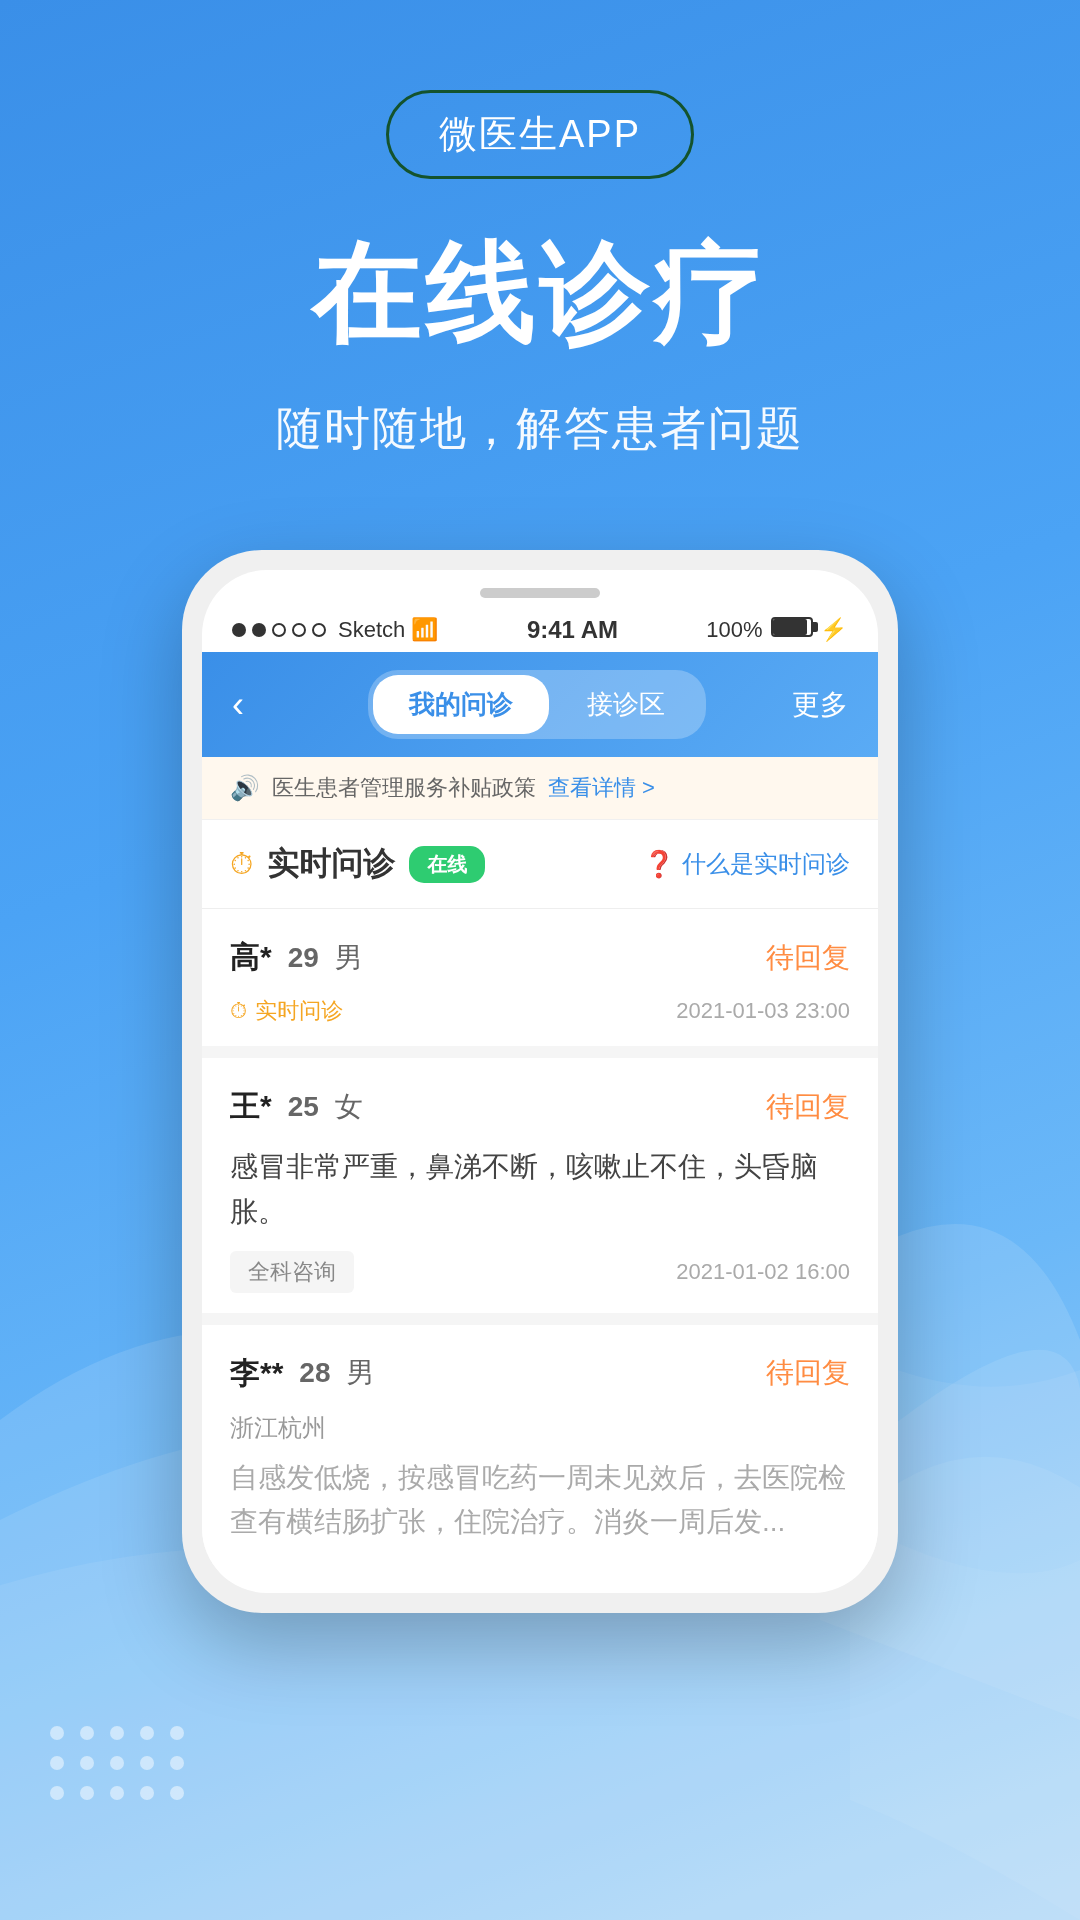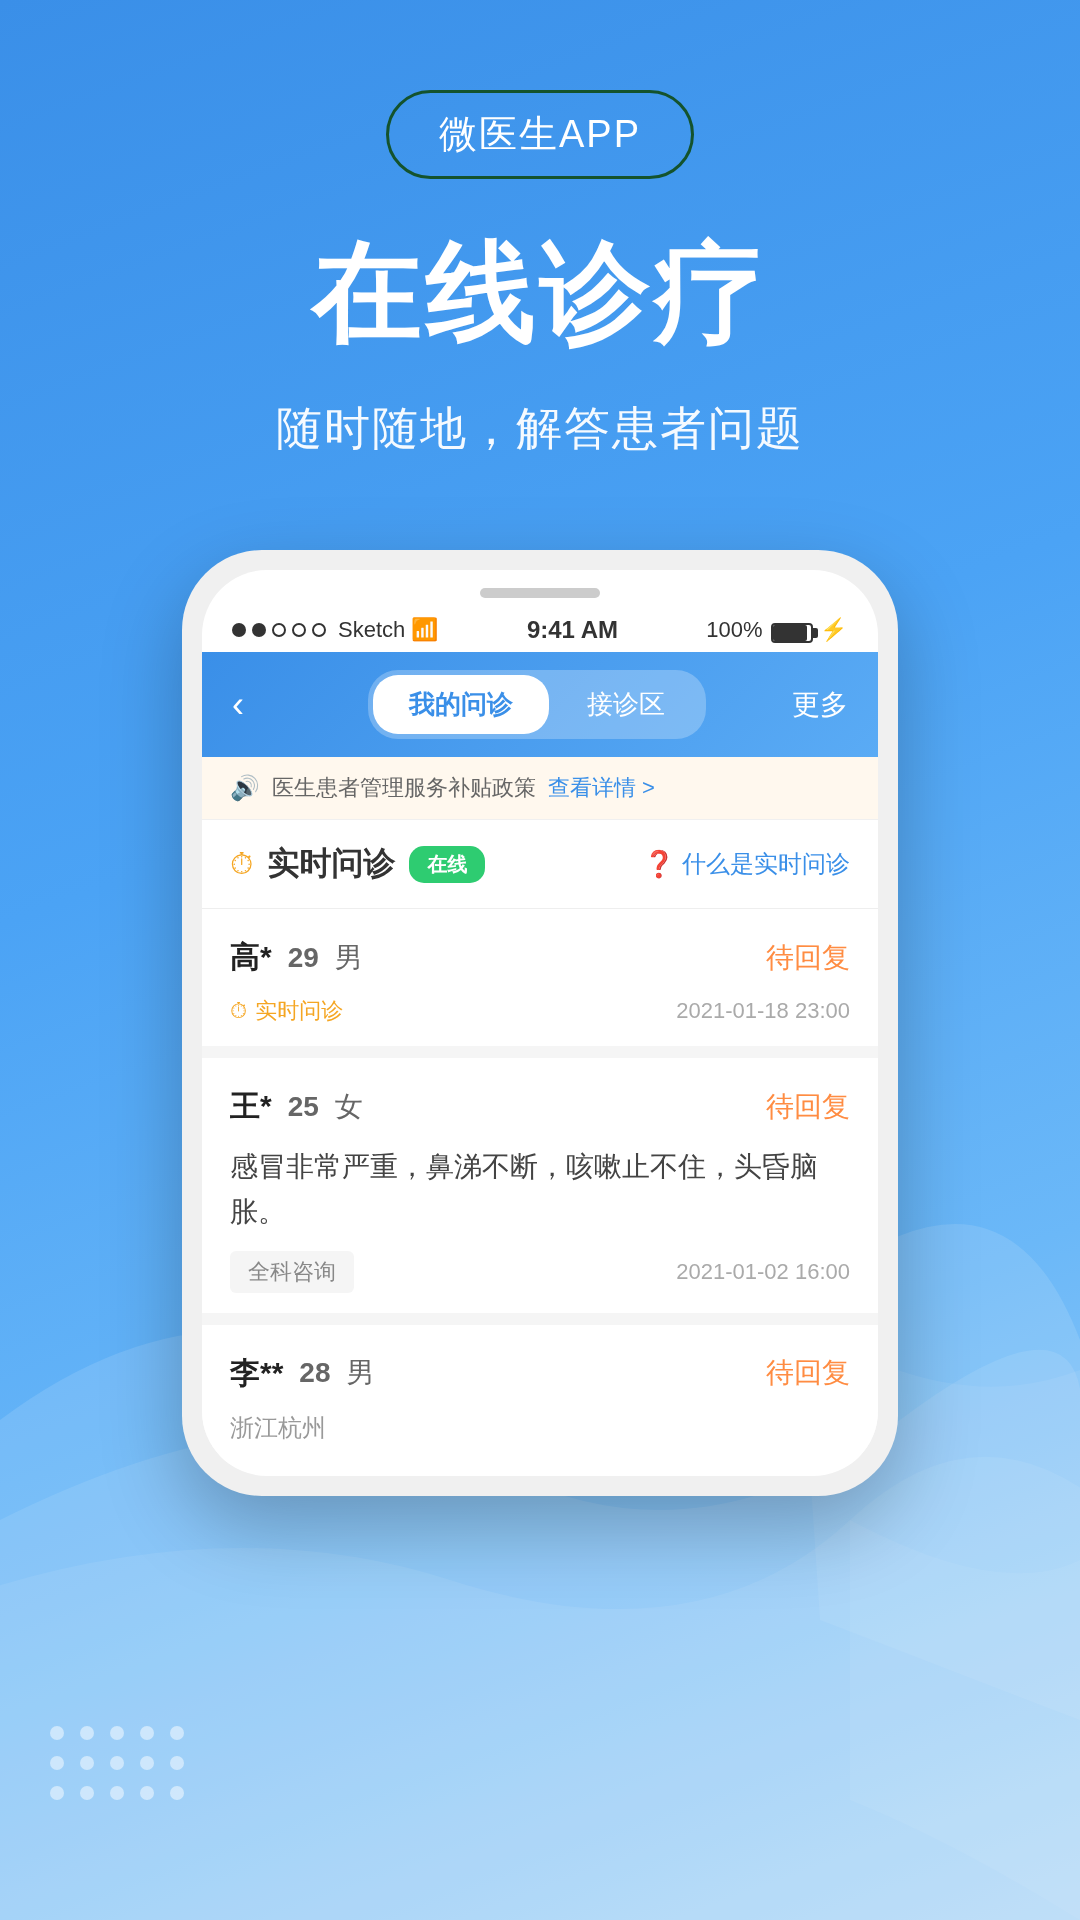--- a/index.html
+++ b/index.html
@@ -111,21 +111,21 @@
       border: 2px solid #333;
     }
 
     .status-center {
       font-weight: 600;
       font-size: 24px;
     }
 
     .status-right {
       display: flex;
-      align-items: flex-end;
+      align-items: flex-start;
       gap: 8px;
       font-size: 22px;
     }
 
     .battery-icon {
       width: 42px;
       height: 20px;
       border: 2px solid #333;
       border-radius: 4px;
       position: relative;
@@ -457,21 +457,21 @@
               <span class="patient-age">29</span>
               <span class="patient-gender">男</span>
             </div>
             <span class="case-status">待回复</span>
           </div>
           <div class="case-footer">
             <div class="case-tag">
               <span>⏱</span>
               <span>实时问诊</span>
             </div>
-            <span class="case-time">2021-01-18 23:00</span>
+            <span class="case-time">2021-01-03 23:00</span>
           </div>
         </div>
 
         <div class="case-card">
           <div class="case-header">
             <div class="patient-info">
               <span class="patient-name">王*</span>
               <span class="patient-age">25</span>
               <span class="patient-gender">女</span>
             </div>
@@ -487,20 +487,21 @@
         <div class="case-card">
           <div class="case-header">
             <div class="patient-info">
               <span class="patient-name">李**</span>
               <span class="patient-age">28</span>
               <span class="patient-gender">男</span>
             </div>
             <span class="case-status">待回复</span>
           </div>
           <div class="case-location">浙江杭州</div>
+          <div class="case-description gray" style="margin-top:12px;">自感发低烧，按感冒吃药一周未见效后，去医院检查有横结肠扩张，住院治疗。消炎一周后发...</div>
         </div>
 
       </div>
 
     </div>
   </div>
 </div>
 
 <div class="dots-decoration">
   <div class="dot-item"></div>

